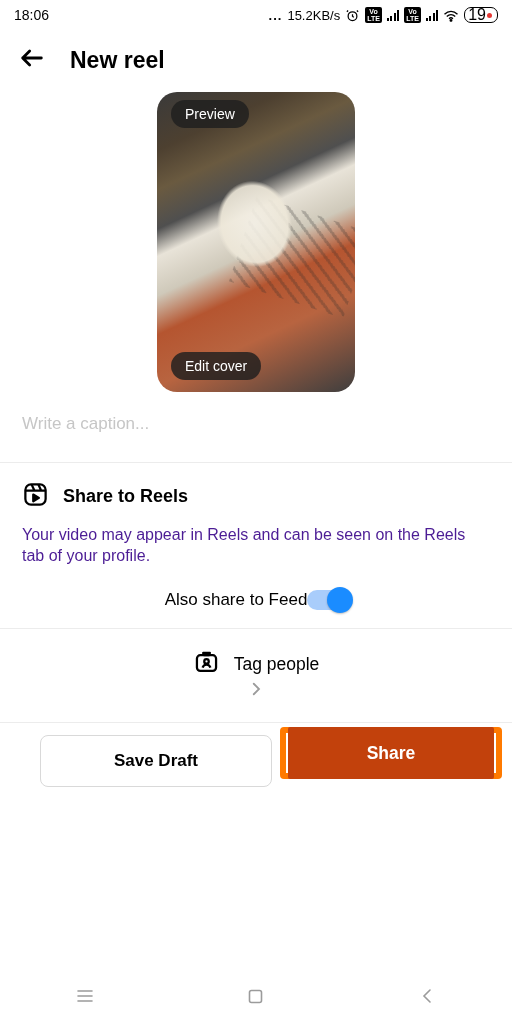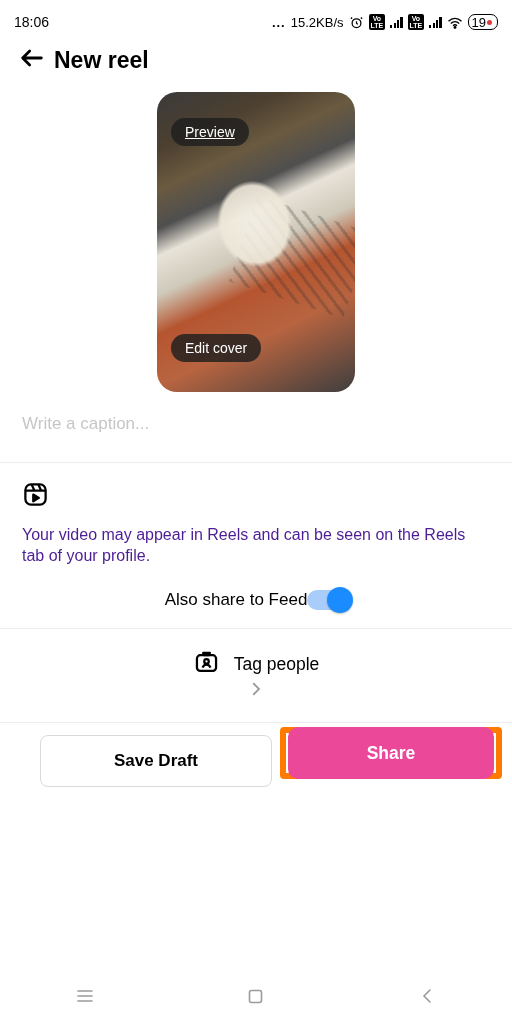--- a/index.html
+++ b/index.html
@@ -1,48 +1,48 @@
 <!DOCTYPE html>
 <html><head>
 <meta charset="utf-8">
 <style>
   * { box-sizing: border-box; margin: 0; padding: 0; }
   html, body { width: 512px; height: 1024px; font-family: -apple-system, Helvetica, Arial, sans-serif; background: #fff; color: #000; }
-  .statusbar { height: 30px; display: flex; align-items: flex-end; justify-content: space-between; padding: 0 14px; font-size: 14px; font-weight: 500; }
+  .statusbar { height: 30px; display: flex; align-items: center; justify-content: space-between; padding: 0 14px; font-size: 14px; font-weight: 500; }
   .statusbar .right { display: flex; align-items: center; gap: 5px; font-size: 13px; }
   .sicon { display: inline-flex; align-items: center; justify-content: center; }
-  .battery { display: inline-flex; align-items: center; border: 1.4px solid #000; border-radius: 7px; padding: 0 5px 0 3px; font-size: 13px; height: 16px; gap: 1px; }
+  .battery { display: inline-flex; align-items: center; border: 1.4px solid #000; border-radius: 7px; padding: 0 5px 0 3px; font-size: 16px; height: 16px; gap: 1px; }
   .battery .dot { width: 5px; height: 5px; border-radius: 50%; background: #e53935; }
   .volte { font-size: 7px; background:#000; color:#fff; border-radius:2px; padding:1px 2px; line-height:7px; font-weight:700; text-align:center; }
-  .header { display: flex; align-items: center; padding: 14px 18px 10px 18px; gap: 8px; }
+  .header { display: flex; align-items: center; padding: 14px 18px 10px 18px; gap: 24px; }
   .title { font-size: 23px; font-weight: 700; }
   .preview-wrap { display: flex; justify-content: center; padding: 6px 0 18px 0; }
   .preview { width: 198px; height: 300px; border-radius: 20px; position: relative; overflow: hidden; background: linear-gradient(155deg,#3a3a3a 0%, #4d4030 15%, #6a5a40 25%, #4f4f4f 35%, #e8e3d8 42%, #cfc9ba 52%, #b55530 62%, #b86440 75%, #3e3e3e 100%); }
   .preview::after { content:""; position:absolute; left:50%; top:50%; width:120px; height:140px; transform:translate(-50%,-58%) rotate(-12deg); background: radial-gradient(ellipse 60px 70px at 50% 45%, #f3efe5 0%, #eee8d9 55%, transparent 62%); border-radius:50% 50% 48% 52%; opacity:.9; }
   .leaf { position:absolute; left:42%; top:40%; width:120px; height:90px; transform:rotate(18deg); background: repeating-linear-gradient(35deg,#2b2b2b 0 3px, transparent 3px 10px); opacity:.25; filter:blur(.3px); }
   .pill { position: absolute; background: rgba(30,30,30,.82); color: #fff; font-size: 14px; font-weight: 500; padding: 6px 14px; border-radius: 16px; }
-  .pill.top { top: 26px; left: 14px; text-decoration: underline; }
-  .pill.bot { bottom: 30px; left: 14px; }
+  .pill.top { top: 8px; left: 14px; }
+  .pill.bot { bottom: 12px; left: 14px; }
   .caption { padding: 4px 10px 28px 22px; }
   .caption input { border:none; width:100%; font-size:17px; color:#c6c6c6; outline:none; }
   .caption input::placeholder { color:#c6c6c6; }
   .divider { height: 1px; background: #ececec; }
   .section { padding: 18px 22px 16px 22px; }
   .row { display: flex; align-items: center; gap: 14px; }
   .sec-title { font-size: 18px; font-weight: 700; }
   .desc { color: #4c1d95; font-size: 16px; line-height: 1.32; margin-top: 12px; }
   .also { display:flex; align-items:center; justify-content:center; padding: 8px 18px 18px 22px; font-size: 17px; }
   .toggle { width: 44px; height: 20px; background: #a9cdfb; border-radius: 10px; position: relative; }
   .toggle .knob { position:absolute; right:-2px; top:-3px; width:26px; height:26px; border-radius:50%; background:#1a8cff; box-shadow:0 1px 2px rgba(0,0,0,.25); }
   .tag { display:flex; align-items:center; justify-content:space-between; padding: 20px 22px; flex-direction: column; }
   .buttons { display:flex; gap:0; padding: 4px 10px 12px 14px; margin-left: 24px; }
   .btn { flex:1; height:52px; border-radius:8px; font-size:17px; font-weight:700; display:flex; align-items:center; justify-content:center; }
   .btn.save { background:#fff; border:1.5px solid #d9d9d9; margin:8px 8px 8px 2px; }
   .btn.sharewrap { border:6px solid #ff7a00; padding:2px; border-radius:4px; }
-  .btn.share { background:#ec4899; color:#fff; border:none; width:206px; height:52px; border-radius:10px; font-size:17.5px; font-weight:700; }
+  .btn.share { background:#c2410c; color:#fff; border:none; width:206px; height:52px; border-radius:2px; font-size:17.5px; font-weight:700; }
   .navbar { position:absolute; bottom:0; left:0; right:0; height:56px; display:flex; align-items:center; justify-content:space-around; }
   .navbtn { width:80px; height:30px; display:flex; align-items:center; justify-content:center; color:#9b9b9b; }
   .screen { position:relative; width:512px; height:1024px; }
   .signals { display:inline-flex; align-items:flex-end; gap:1.2px; height:12px; }
   .signals span { width:2.2px; background:#000; }
 </style>
 </head>
 <body>
 <div class="screen">
 
@@ -109,20 +109,21 @@
 
 <div class="section">
   <div class="row">
     <span>
       <svg width="27" height="27" viewBox="0 0 24 24" fill="none" stroke="#000" stroke-width="2" stroke-linejoin="round">
             <rect x="3" y="3" width="18" height="18" rx="5"></rect>
             <path d="M3 8.5h18M8.5 3l2.5 5.5M14.5 3l2.5 5.5"></path>
             <path d="M10 12l5 3-5 3z" fill="#000"></path>
           </svg>
     </span>
+    <span class="sec-title">Share to Reels</span>
   </div>
   <div class="desc">Your video may appear in Reels and can be seen on the Reels tab of your profile.</div>
 </div>
 
 <div class="also">
   <span>Also share to Feed</span>
   <div class="toggle">
         <div class="knob"></div>
       </div>
 </div>

